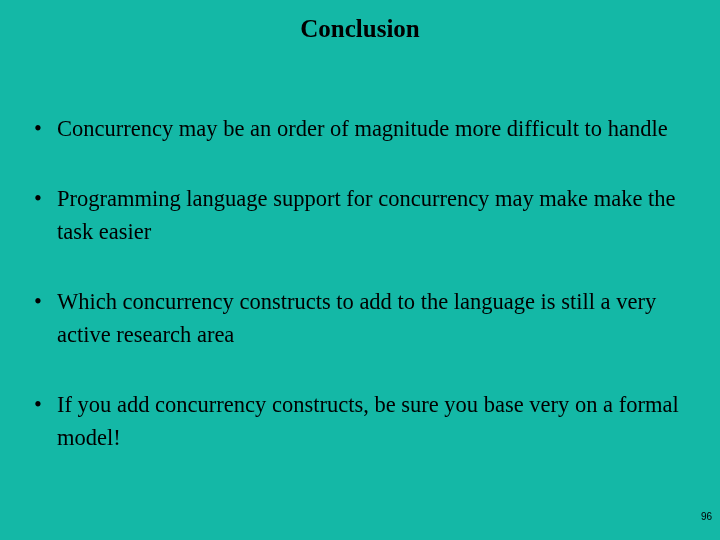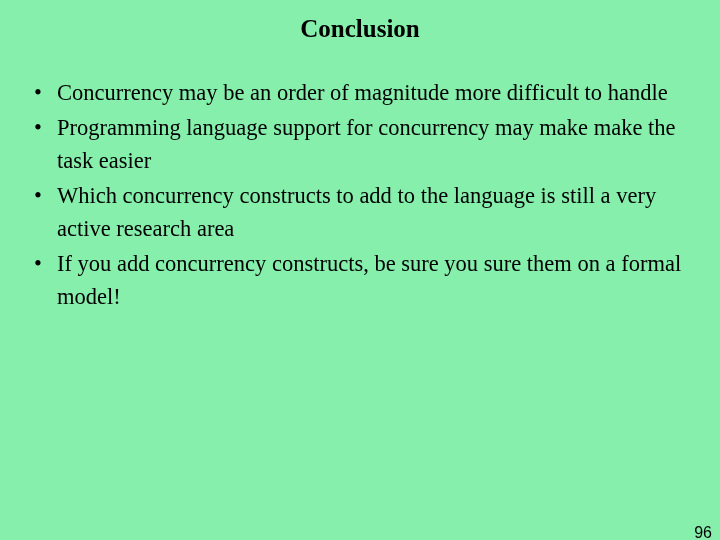--- a/index.html
+++ b/index.html
@@ -13,21 +13,21 @@
     font-family: "Liberation Serif", "DejaVu Serif", serif;
     color: #000000;
     overflow: hidden;
     position: relative;
   }
 
   .slide {
     position: relative;
     width: 720px;
     height: 540px;
-    background: #86efac;
+    background: #14b8a6;
   }
 
   .slide-title {
     position: absolute;
     top: 14px;
     left: 0;
     width: 720px;
     text-align: center;
     font-family: "Liberation Serif", "DejaVu Serif", serif;
     font-weight: bold;
@@ -64,28 +64,29 @@
     top: 0;
     width: 14px;
     font-size: 22.5px;
     line-height: 33.5px;
     text-align: left;
     color: #000000;
   }
 
   .bullet-text {
     display: block;
+    margin-top: 36px;
   }
 
   .page-number {
     position: absolute;
     right: 8px;
-    bottom: 0;
+    bottom: 16px;
     font-family: "Liberation Sans", "DejaVu Sans", sans-serif;
-    font-size: 16px;
+    font-size: 10px;
     line-height: 14px;
     color: #000000;
     text-align: right;
   }
 </style>
 </head>
 <body>
 
 <div class="slide">
 
@@ -103,20 +104,20 @@
       <span class="bullet-text">Programming language support for concurrency may make make the task easier</span>
     </li>
 
     <li class="bullet-item">
       <span class="bullet-marker">•</span>
       <span class="bullet-text">Which concurrency constructs to add to the language is still a very active research area</span>
     </li>
 
     <li class="bullet-item">
       <span class="bullet-marker">•</span>
-      <span class="bullet-text">If you add concurrency constructs, be sure you sure them on a formal model!</span>
+      <span class="bullet-text">If you add concurrency constructs, be sure you base very on a formal model!</span>
     </li>
 
   </ul>
 
   <div class="page-number">96</div>
 
 </div>
 
 </body></html>

